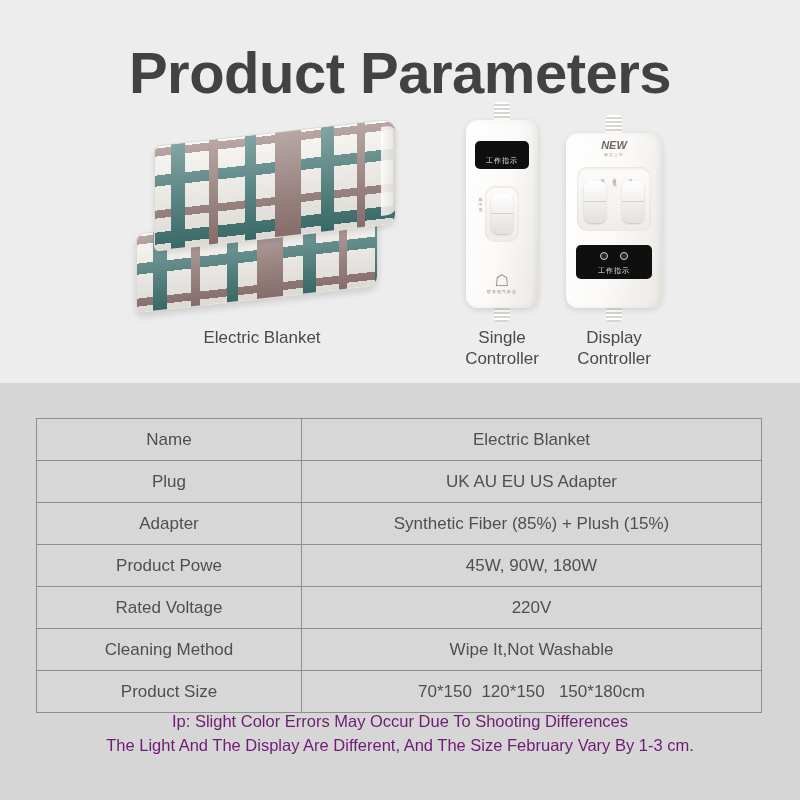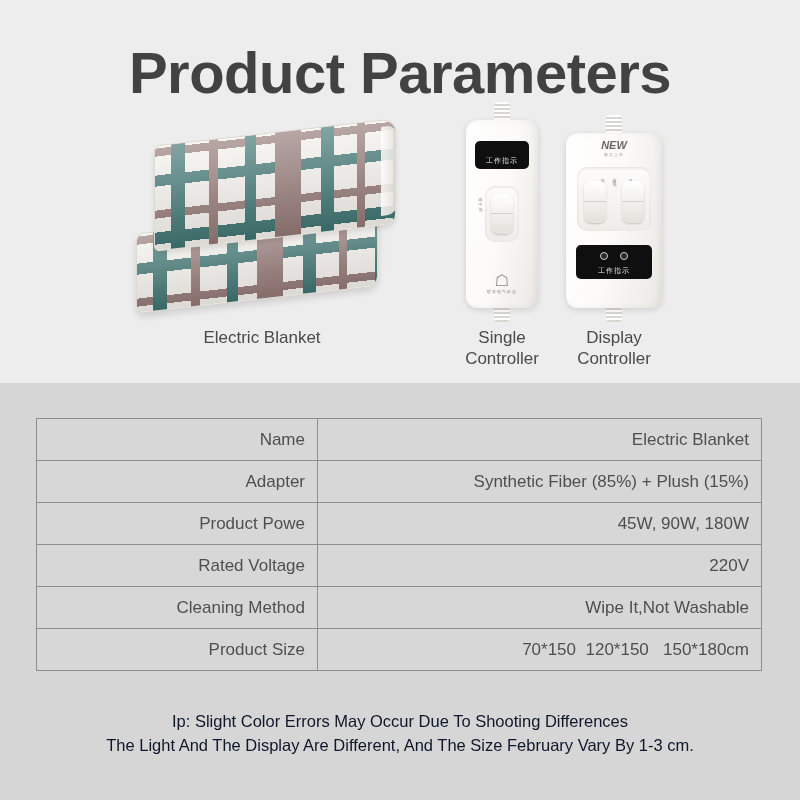--- a/index.html
+++ b/index.html
@@ -239,34 +239,34 @@
     position: absolute;
     left: 36px; top: 35px;
     width: 726px;
     border-collapse: collapse;
     table-layout: fixed;
     background: #d7d7d7;
   }
   .spec-table td {
     border: 1px solid #8e8e8e;
     height: 41px;
-    text-align: right;
+    text-align: center;
     vertical-align: middle;
     font-size: 17px;
     color: #4f4f4f;
-    padding: 0 12px;
+    padding: 0 4px;
   }
   .spec-table td.k { width: 256px; }
   .note {
     position: absolute;
     left: 0; top: 327px;
     width: 800px;
     text-align: center;
     font-size: 16.5px;
-    color: #0f172a;
+    color: #701a75;
     line-height: 1.45;
   }
 </style>
 </head>
 <body>
 
 <div id="page">
 
   <div class="hero">
 
@@ -343,20 +343,24 @@
   </div>
 
   <div class="spec-section">
     <table class="spec-table">
       <tbody id="spec-body">
           <tr>
             <td class="k">Name</td>
             <td>Electric Blanket</td>
           </tr>
           <tr>
+            <td class="k">Plug</td>
+            <td>UK AU EU US Adapter</td>
+          </tr>
+          <tr>
             <td class="k">Adapter</td>
             <td>Synthetic Fiber (85%) + Plush (15%)</td>
           </tr>
           <tr>
             <td class="k">Product Powe</td>
             <td>45W, 90W, 180W</td>
           </tr>
           <tr>
             <td class="k">Rated Voltage</td>
             <td>220V</td>

